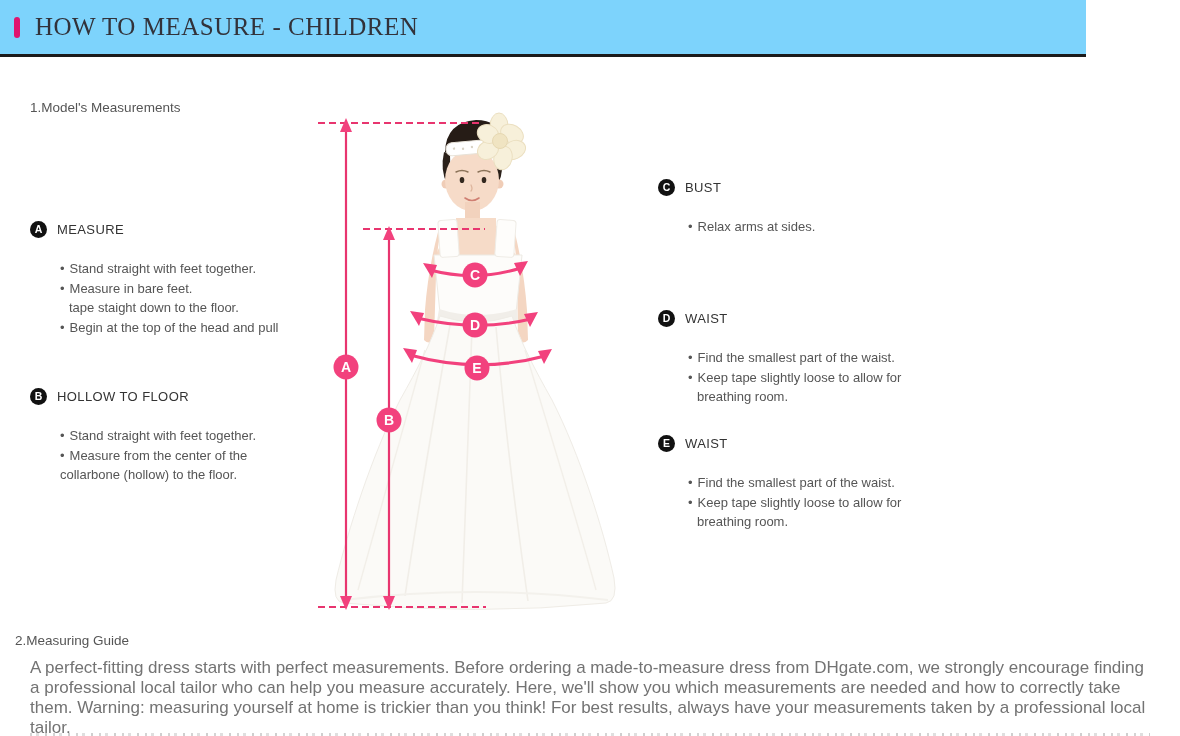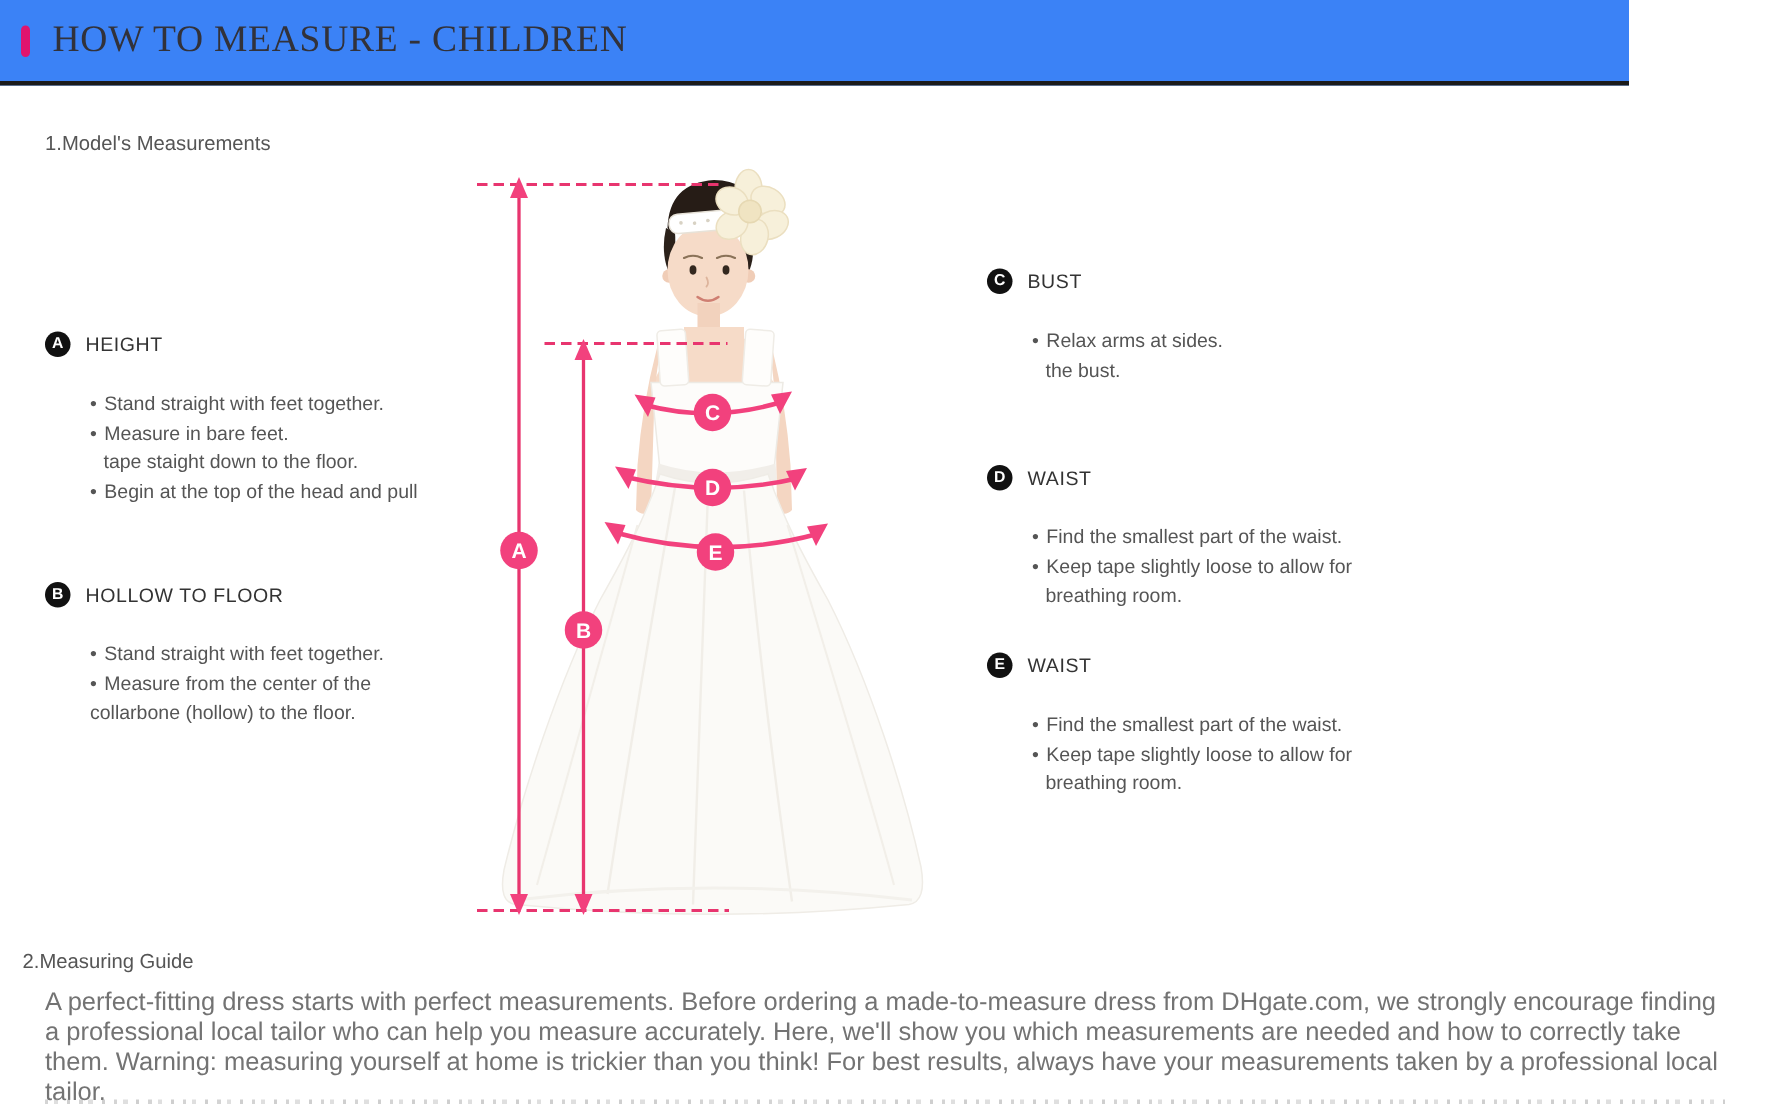--- a/index.html
+++ b/index.html
@@ -4,30 +4,30 @@
 <style>
   html,body{margin:0;padding:0;background:#fff;}
   .page{
     position:relative;width:1180px;height:736px;background:#fff;overflow:hidden;
     font-family:"Liberation Sans",sans-serif;
   }
   
   .hdr{
     position:absolute;left:0;top:0;width:1086px;height:57px;
     border-bottom:3px solid #1b1b1b;box-sizing:border-box;
-    display:flex;align-items:center;padding-left:14px;background:#3b82f6;
+    display:flex;align-items:center;padding-left:14px;background:#7dd3fc;
   }
   .accent-bar{width:6px;height:21px;border-radius:3px;background:var(--accent,#e0146e);margin-right:15px;}
   .title{
     font-family:"Liberation Serif",serif;font-size:25px;color:#32323a;
     font-weight:normal;letter-spacing:.5px;margin:0;
   }
   
   .sec-label{position:absolute;font-size:13.5px;color:#555;}
-  .lbl-model{left:30px;top:88px;}
+  .lbl-model{left:30px;top:100px;}
   .lbl-guide{left:15px;top:633px;}
   
   .diagram{position:absolute;left:300px;top:110px;width:360px;height:510px;}
   .pk-line{stroke:var(--pink-line,#e8356f);stroke-width:2.2;fill:none;}
   .pk-curve{stroke:var(--pink,#f2417d);stroke-width:3;fill:none;stroke-linecap:round;}
   .pk-dash{stroke:var(--pink-line,#e8356f);stroke-width:2;stroke-dasharray:7 4;fill:none;}
   .pk-head{fill:var(--pink,#f2417d);}
   .pk-circle{fill:var(--pink,#f2417d);}
   .pk-letter{fill:#fff;font-family:"Liberation Sans",sans-serif;font-size:14px;font-weight:bold;
     text-anchor:middle;}
@@ -194,21 +194,21 @@
           <text class="pk-letter" x="177" y="263">E</text>
         </g>
       </g>
     </svg>
   </div>
 
   <div id="blocks">
       <div class="m-block pos-A">
         <div class="m-head">
           <span class="badge">A</span>
-          <span class="m-title">HEIGHT</span>
+          <span class="m-title">MEASURE</span>
         </div>
         <div class="m-bullets">
           <div class="b-line"><span class="dot">•</span>Stand straight with feet together.</div>
           <div class="b-line"><span class="dot">•</span>Measure in bare feet.</div>
           <div class="b-line cont ind">tape staight down to the floor.</div>
           <div class="b-line"><span class="dot">•</span>Begin at the top of the head and pull</div>
         </div>
       </div>
       <div class="m-block pos-B">
         <div class="m-head">
@@ -221,21 +221,20 @@
           <div class="b-line cont">collarbone (hollow) to the floor.</div>
         </div>
       </div>
       <div class="m-block pos-C">
         <div class="m-head">
           <span class="badge">C</span>
           <span class="m-title">BUST</span>
         </div>
         <div class="m-bullets">
           <div class="b-line"><span class="dot">•</span>Relax arms at sides.</div>
-          <div class="b-line cont ind">the bust.</div>
         </div>
       </div>
       <div class="m-block pos-D">
         <div class="m-head">
           <span class="badge">D</span>
           <span class="m-title">WAIST</span>
         </div>
         <div class="m-bullets">
           <div class="b-line"><span class="dot">•</span>Find the smallest part of the waist.</div>
           <div class="b-line"><span class="dot">•</span>Keep tape slightly loose to allow for</div>

